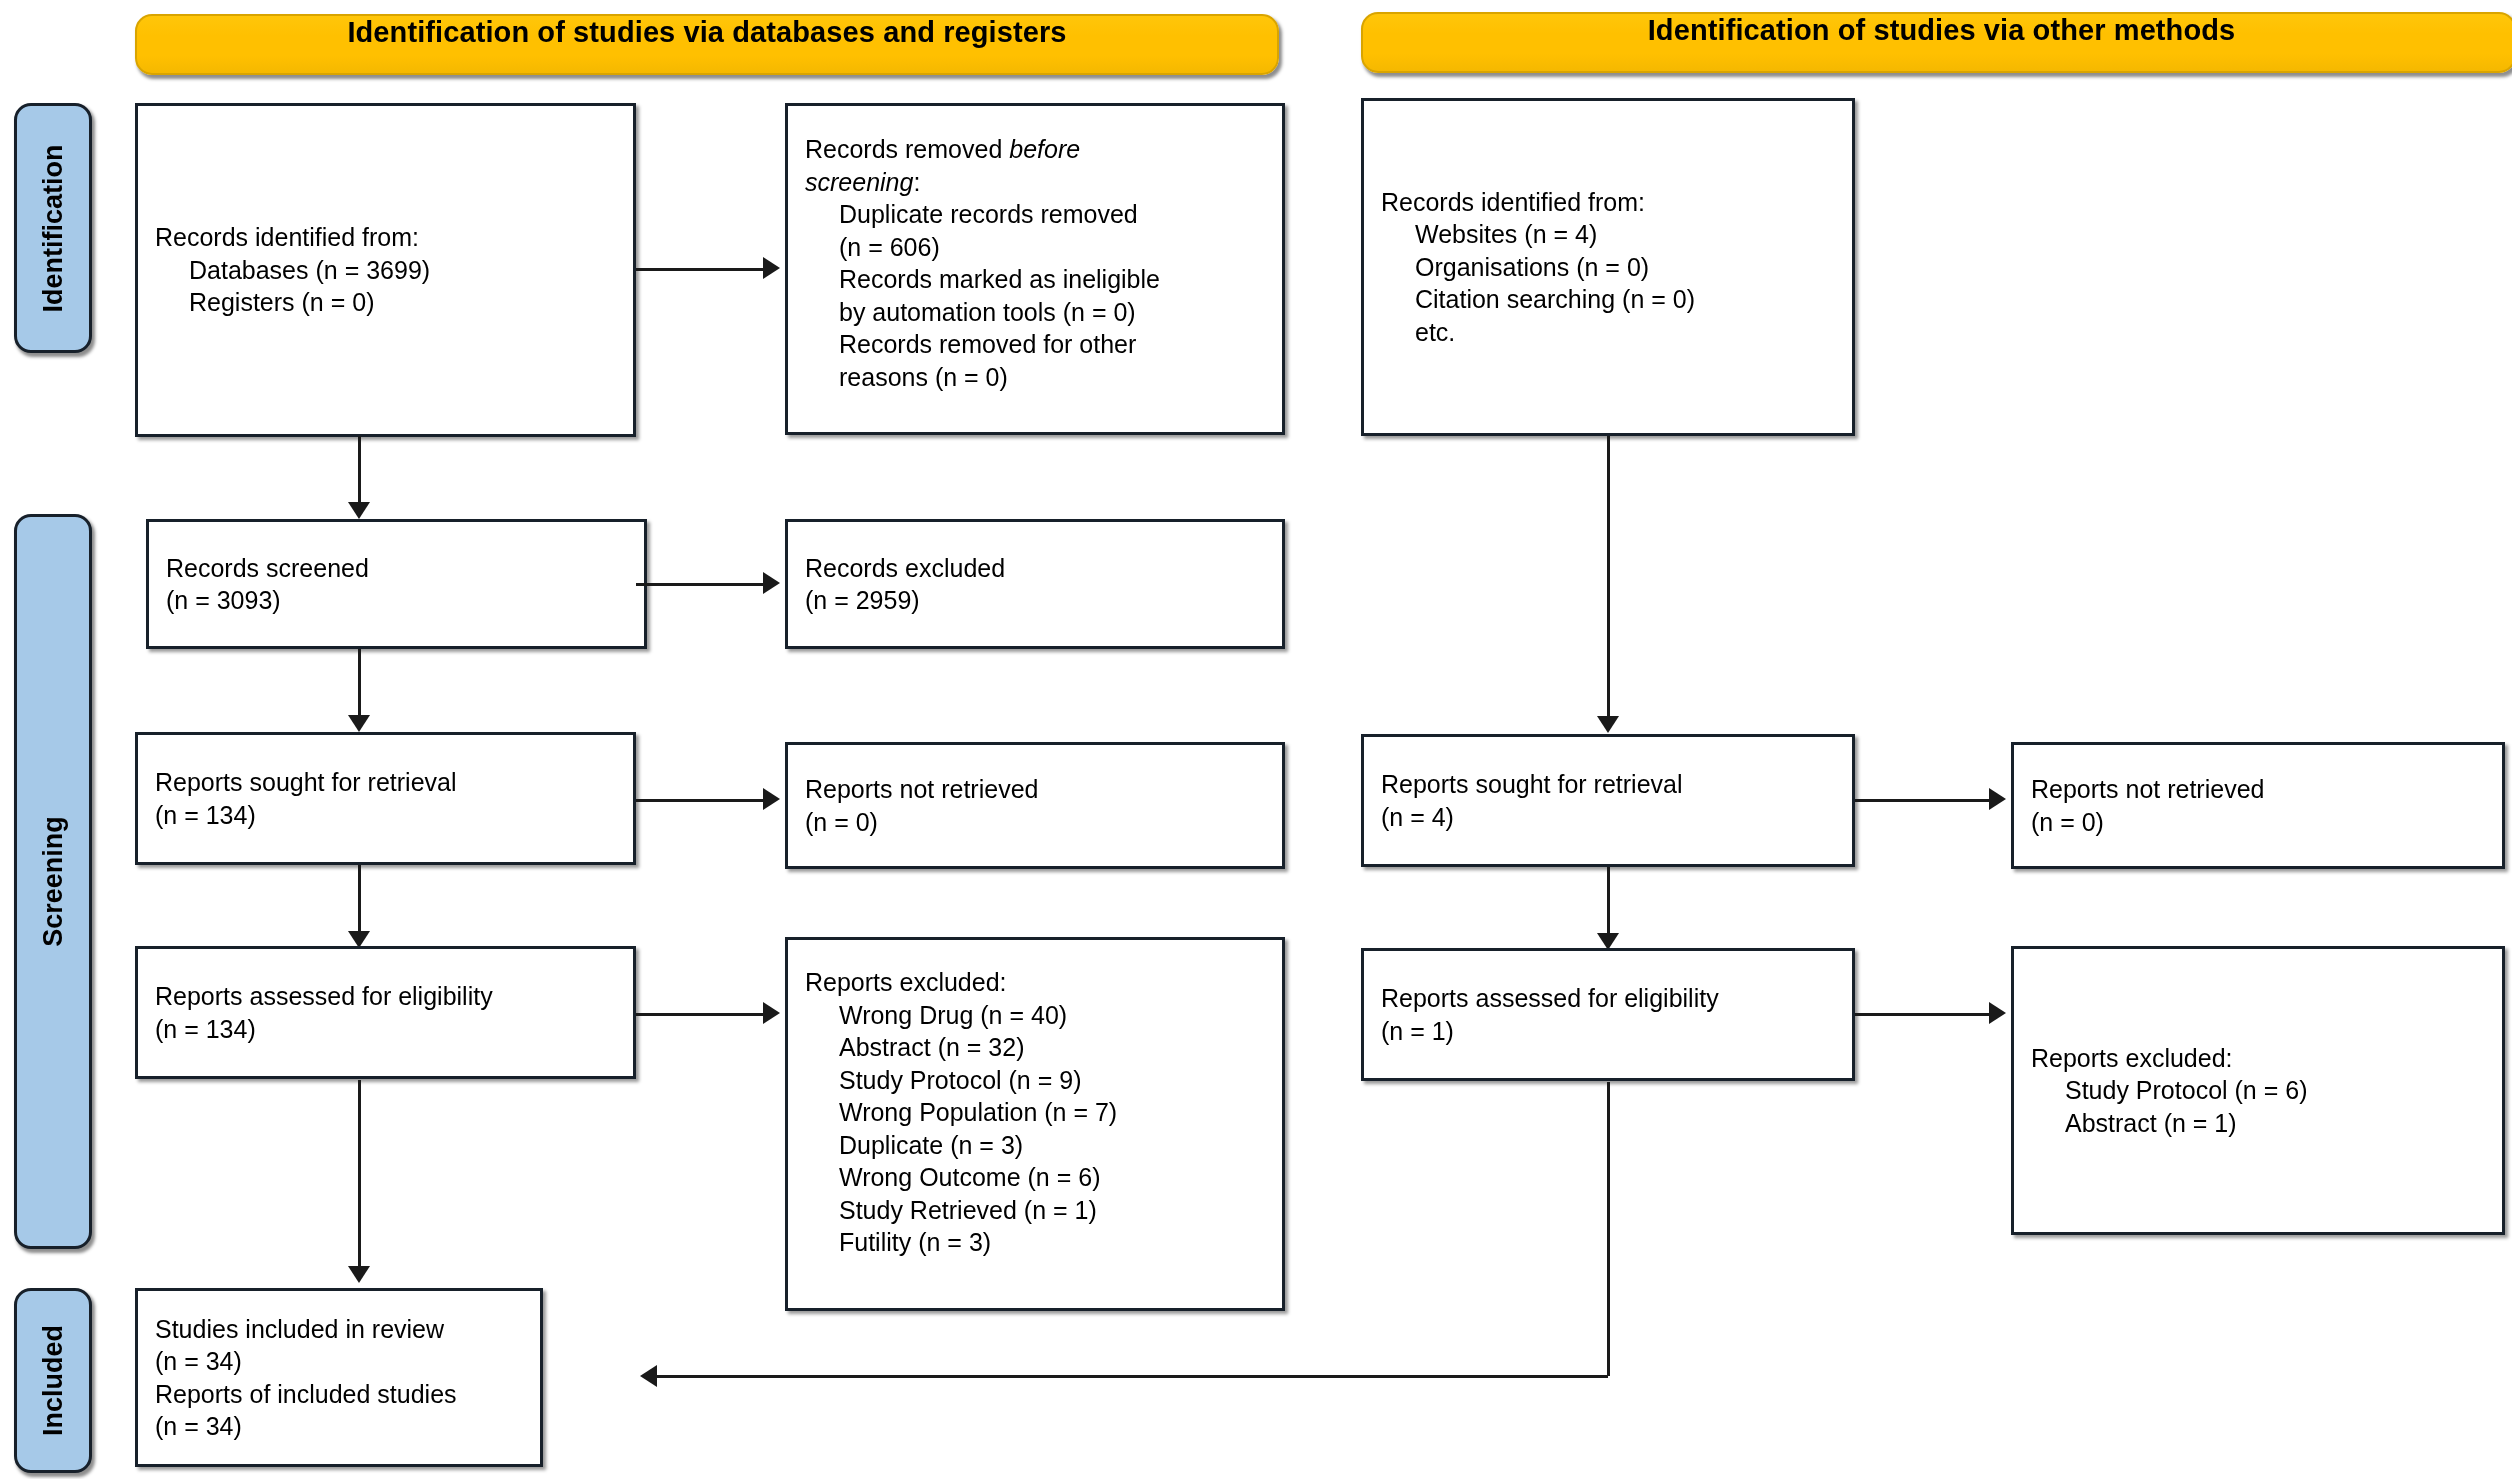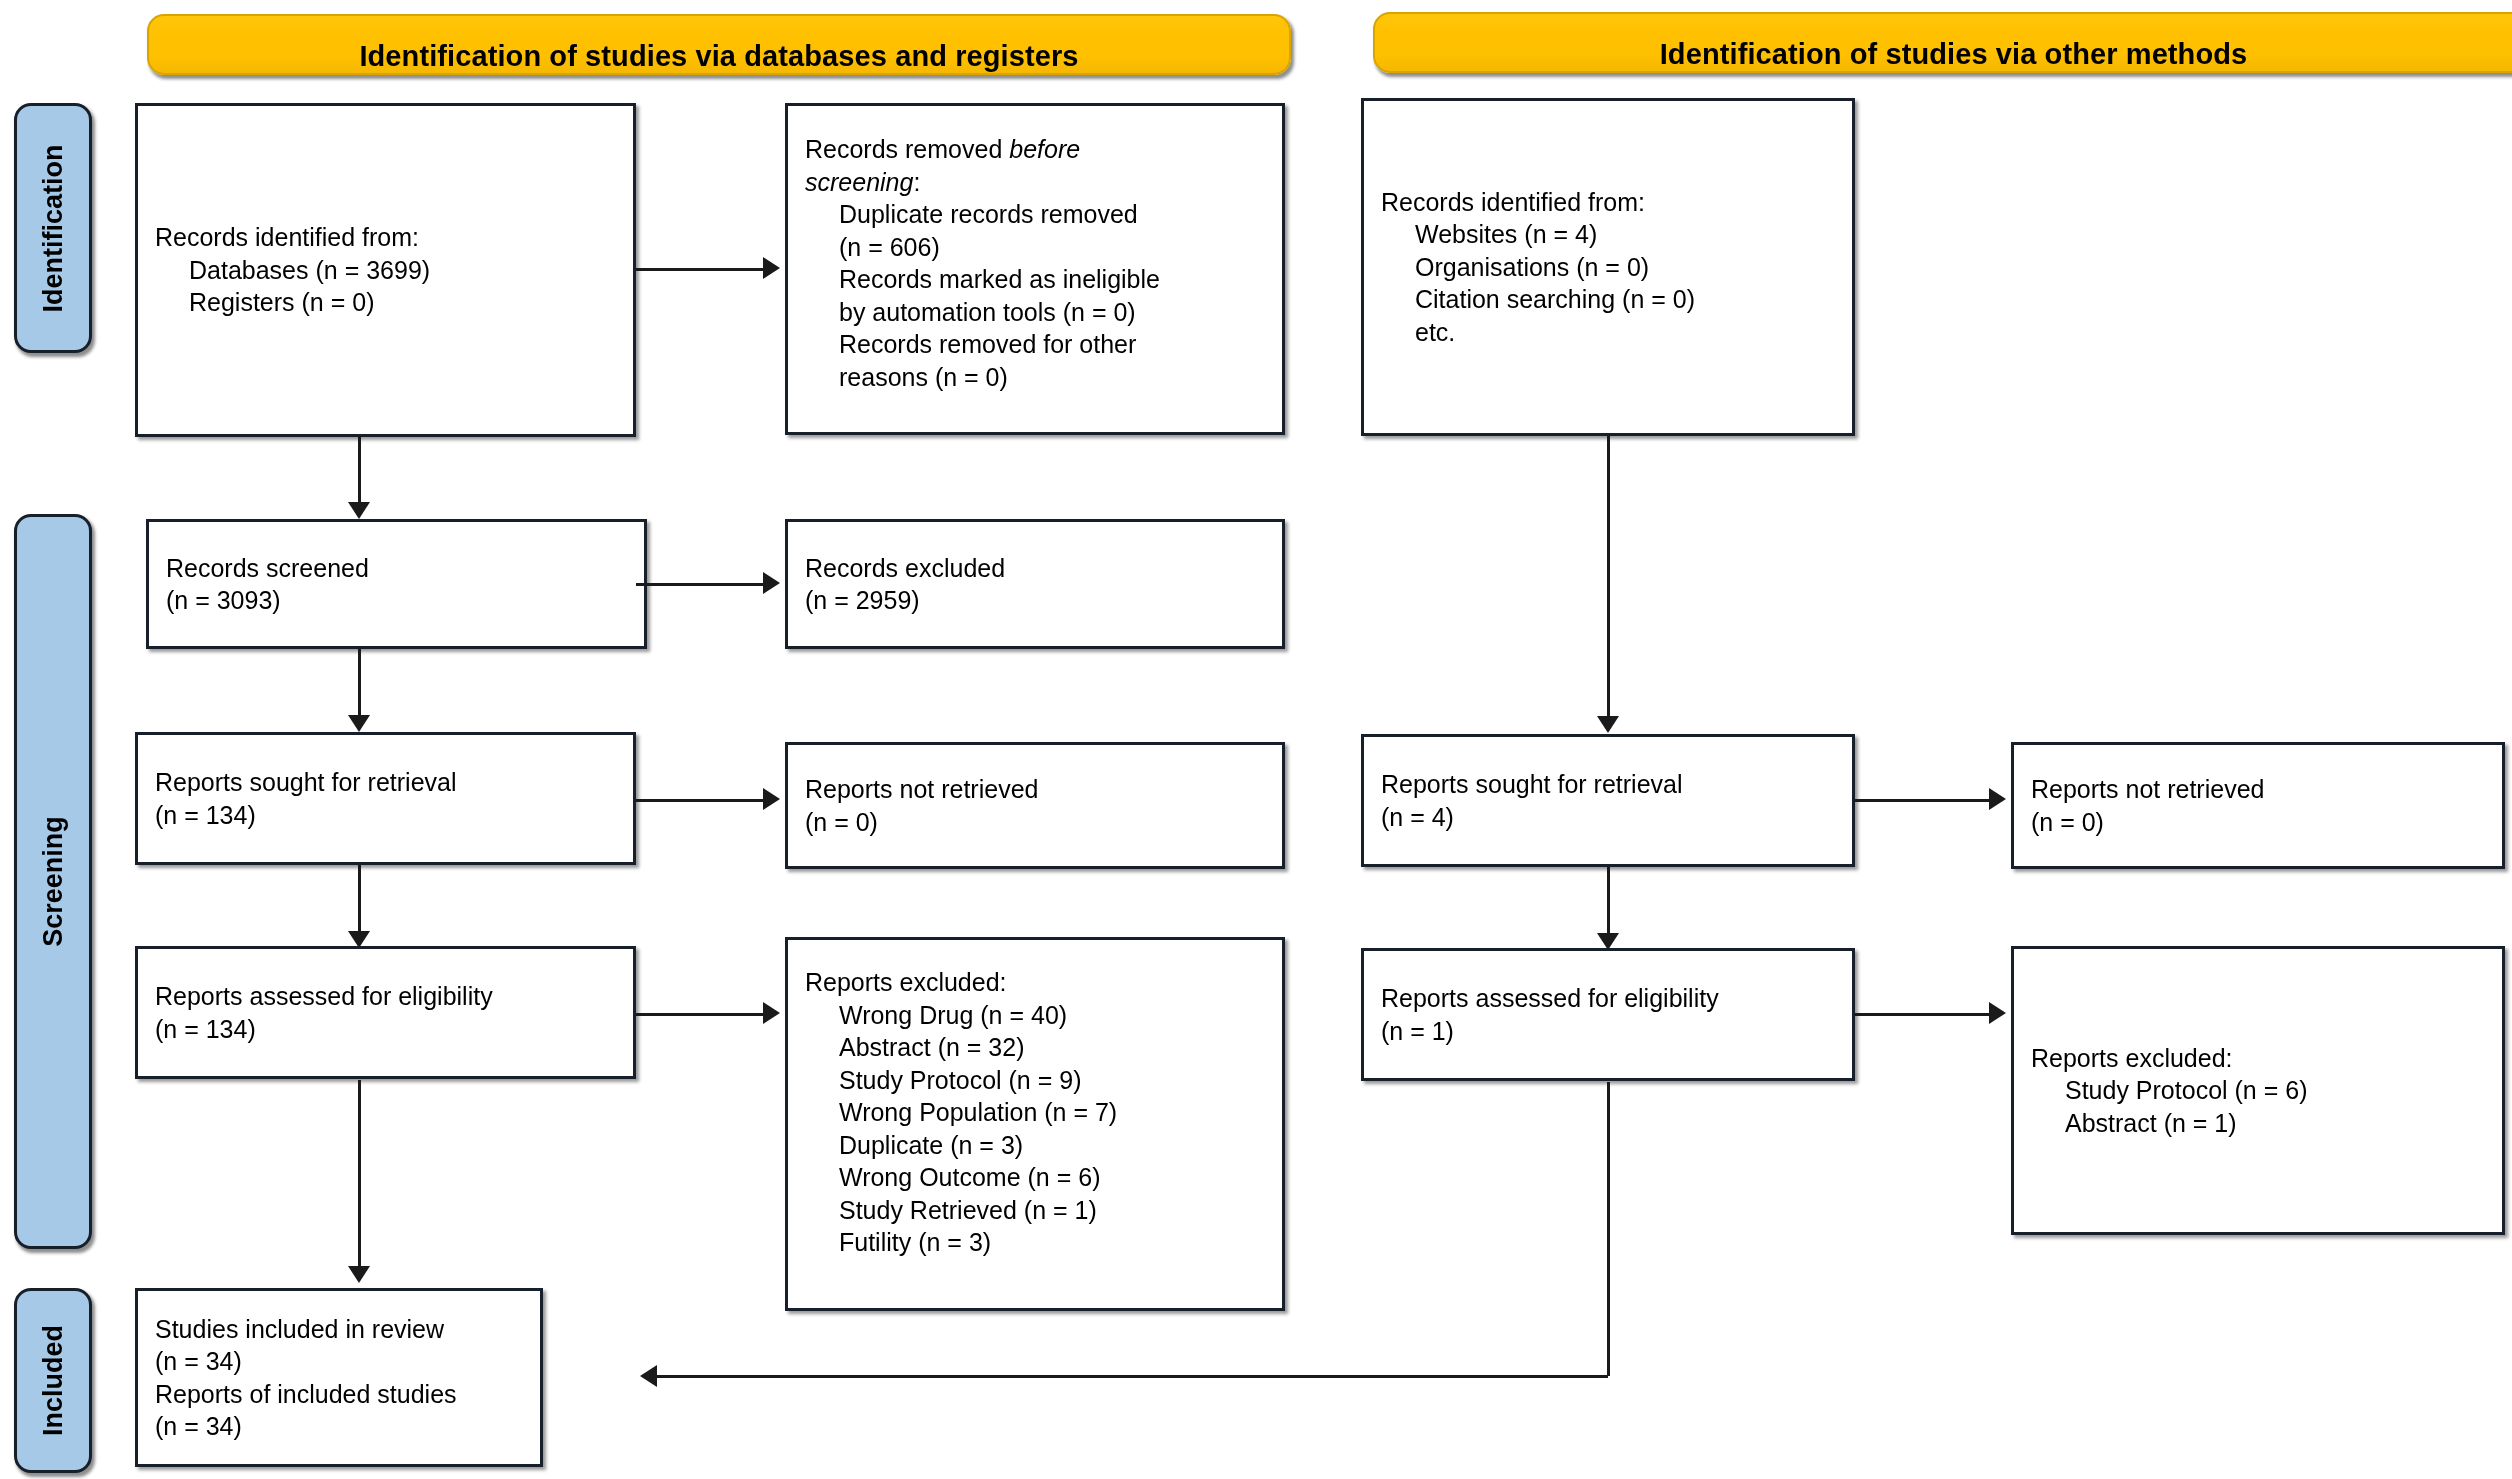--- a/index.html
+++ b/index.html
@@ -19,28 +19,27 @@
   }
 
   
   .banner {
     position: absolute;
     background: linear-gradient(to bottom, #FFC60A 0%, #FFC000 35%, #FFC000 70%, #F5B800 100%);
     border: 2px solid #D9A400;
     border-radius: 17px;
     box-shadow: 2.6px 3.3px 3.3px rgba(0,0,0,0.45);
     display: flex;
-    align-items: flex-end;
+    align-items: flex-start;
     justify-content: center;
     color: #000000;
     font-weight: bold;
     font-size: 29px;
     letter-spacing: 0.1px;
     text-align: center;
-    margin-left: 12px;
   }
 
   
   .phase {
     position: absolute;
     background: #A6C9E8;
     border: 3.3px solid #17202A;
     border-radius: 17px;
     box-shadow: 2.6px 3.3px 3.3px rgba(0,0,0,0.45);
     display: flex;

